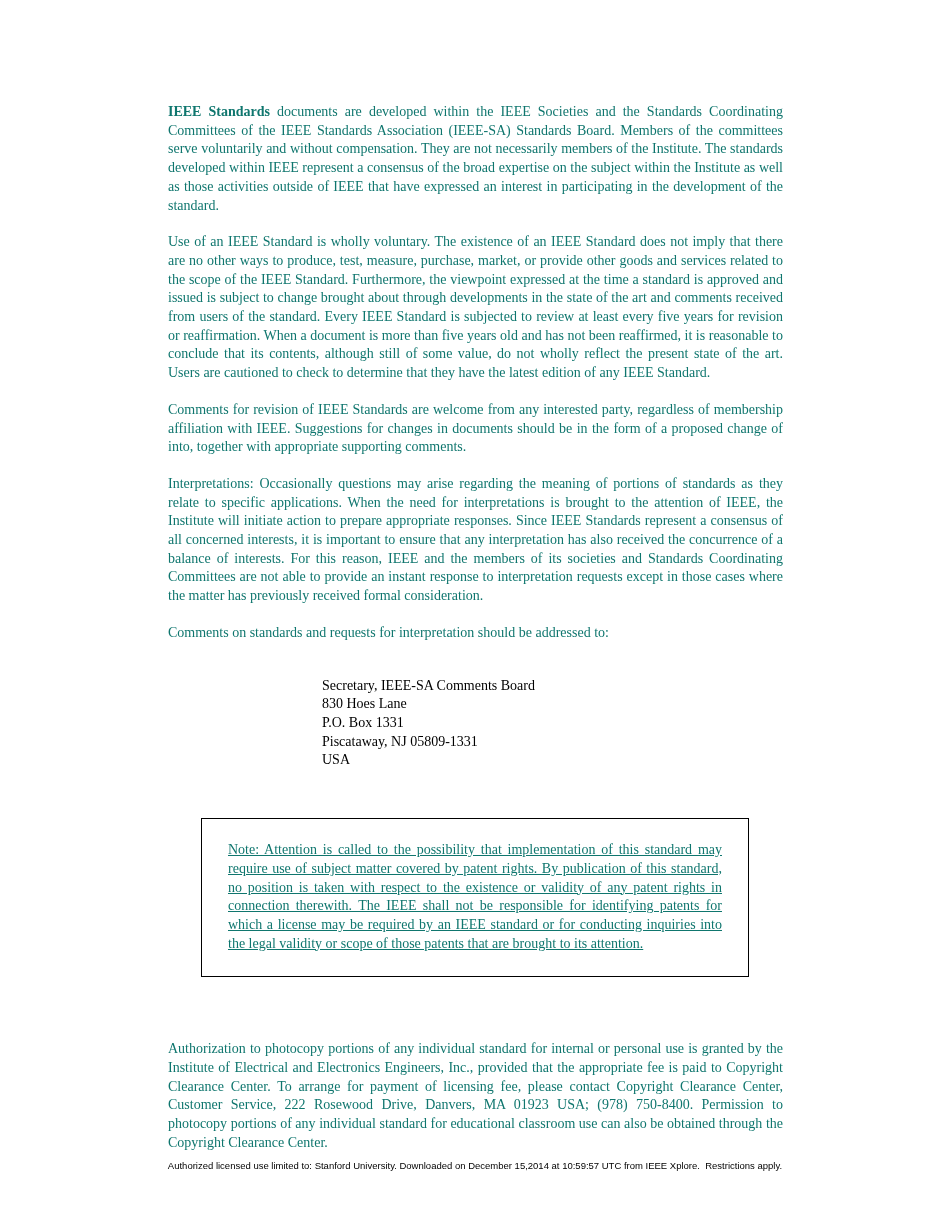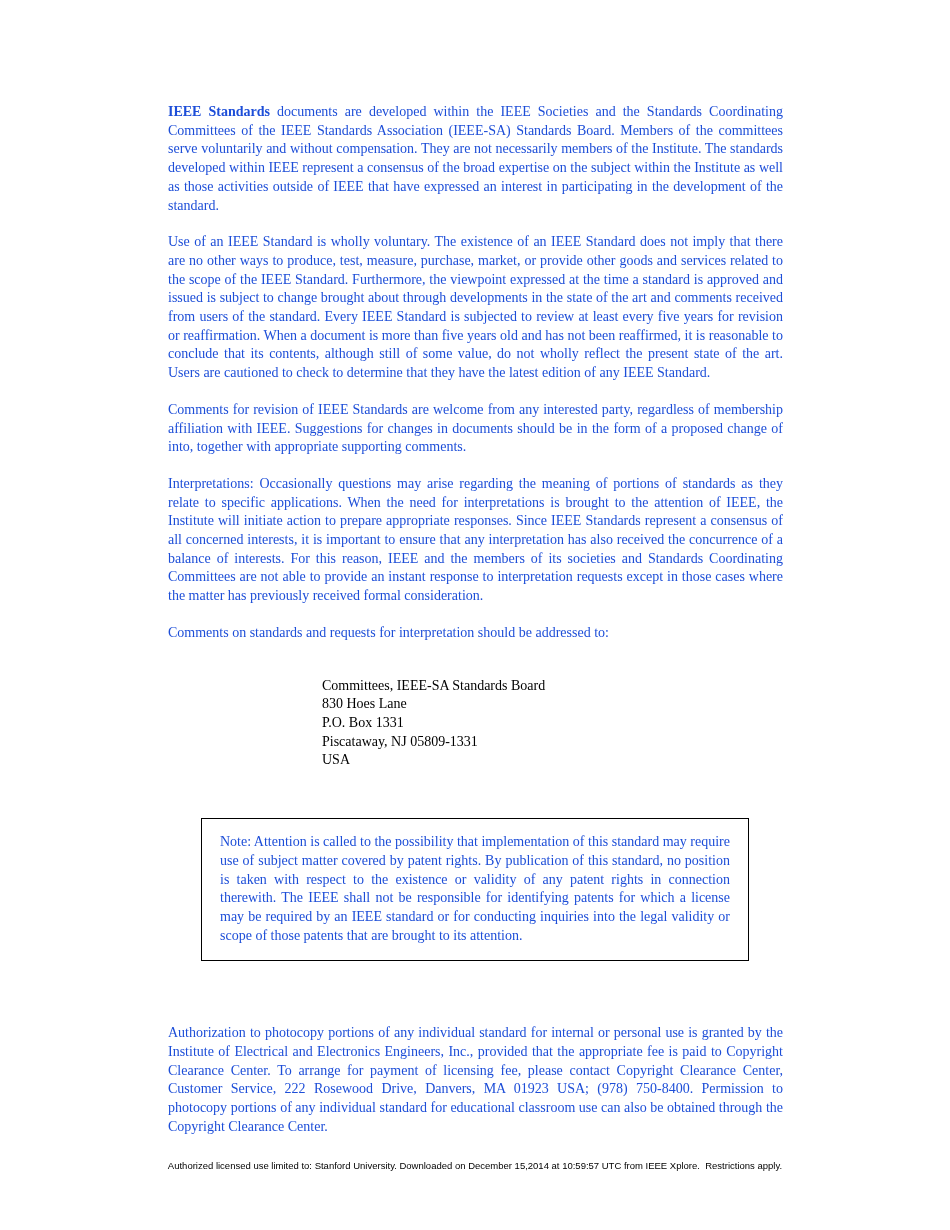--- a/index.html
+++ b/index.html
@@ -20,39 +20,40 @@
     position: absolute;
     left: 168px;
     top: 103px;
     width: 615px;
   }
   .para {
     font-size: 14px;
     line-height: 18.7px;
     text-align: justify;
     margin: 0 0 18px 0;
-    color: #1d4ed8;
+    color: #0f766e;
   }
   .para.last-before-address {
     margin-bottom: 0;
   }
   .address-block {
     margin: 34px 0 0 154px;
     font-size: 14px;
     line-height: 18.7px;
   }
   .note-box {
     box-sizing: border-box;
     margin: 48px 0 0 33px;
     width: 548px;
     border: 1.5px solid #000000;
     padding: 6px 10px 7px 10px;
   }
   .note-box .para {
-    margin: 8px;
+    margin: 16px;
+    text-decoration: underline;
   }
   .authorization {
     margin-top: 63px;
   }
   .footer {
     position: absolute;
     left: 0;
     top: 1160px;
     width: 950px;
     text-align: center;
@@ -72,21 +73,21 @@
 
     <p class="para">Use of an IEEE Standard is wholly voluntary. The existence of an IEEE Standard does not imply that there are no other ways to produce, test, measure, purchase, market, or provide other goods and services related to the scope of the IEEE Standard. Furthermore, the viewpoint expressed at the time a standard is approved and issued is subject to change brought about through developments in the state of the art and comments received from users of the standard. Every IEEE Standard is subjected to review at least every five years for revision or reaffirmation. When a document is more than five years old and has not been reaffirmed, it is reasonable to conclude that its contents, although still of some value, do not wholly reflect the present state of the art. Users are cautioned to check to determine that they have the latest edition of any IEEE Standard.</p>
 
     <p class="para">Comments for revision of IEEE Standards are welcome from any interested party, regardless of membership affiliation with IEEE. Suggestions for changes in documents should be in the form of a proposed change of into, together with appropriate supporting comments.</p>
 
     <p class="para">Interpretations: Occasionally questions may arise regarding the meaning of portions of standards as they relate to specific applications. When the need for interpretations is brought to the attention of IEEE, the Institute will initiate action to prepare appropriate responses. Since IEEE Standards represent a consensus of all concerned interests, it is important to ensure that any interpretation has also received the concurrence of a balance of interests. For this reason, IEEE and the members of its societies and Standards Coordinating Committees are not able to provide an instant response to interpretation requests except in those cases where the matter has previously received formal consideration.</p>
 
     <p class="para last-before-address">Comments on standards and requests for interpretation should be addressed to:</p>
 
     <div class="address-block">
-      <div>Committees, IEEE-SA Standards Board</div>
+      <div>Secretary, IEEE-SA Comments Board</div>
       <div>830 Hoes Lane</div>
       <div>P.O. Box 1331</div>
       <div>Piscataway, NJ 05809-1331</div>
       <div>USA</div>
     </div>
 
     <div class="note-box">
       <p class="para">Note: Attention is called to the possibility that implementation of this standard may require use of subject matter covered by patent rights. By publication of this standard, no position is taken with respect to the existence or validity of any patent rights in connection therewith. The IEEE shall not be responsible for identifying patents for which a license may be required by an IEEE standard or for conducting inquiries into the legal validity or scope of those patents that are brought to its attention.</p>
     </div>
 

